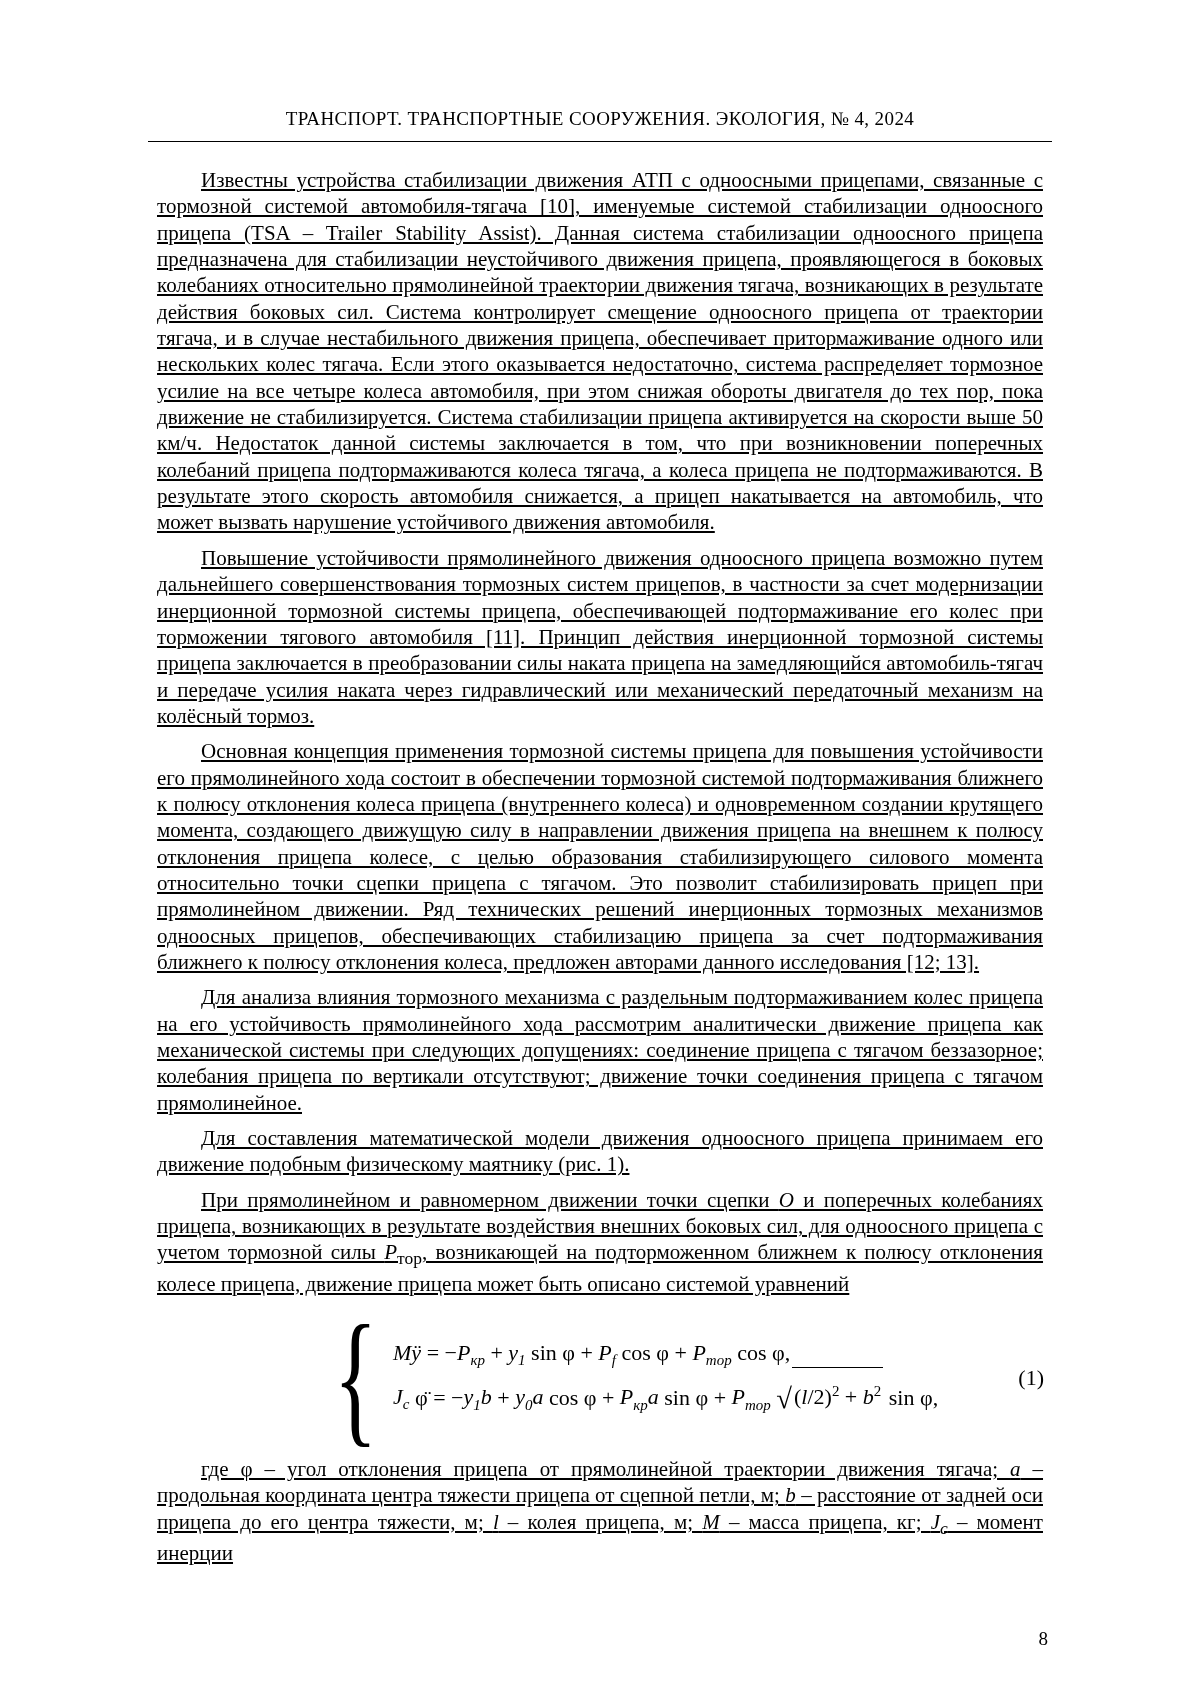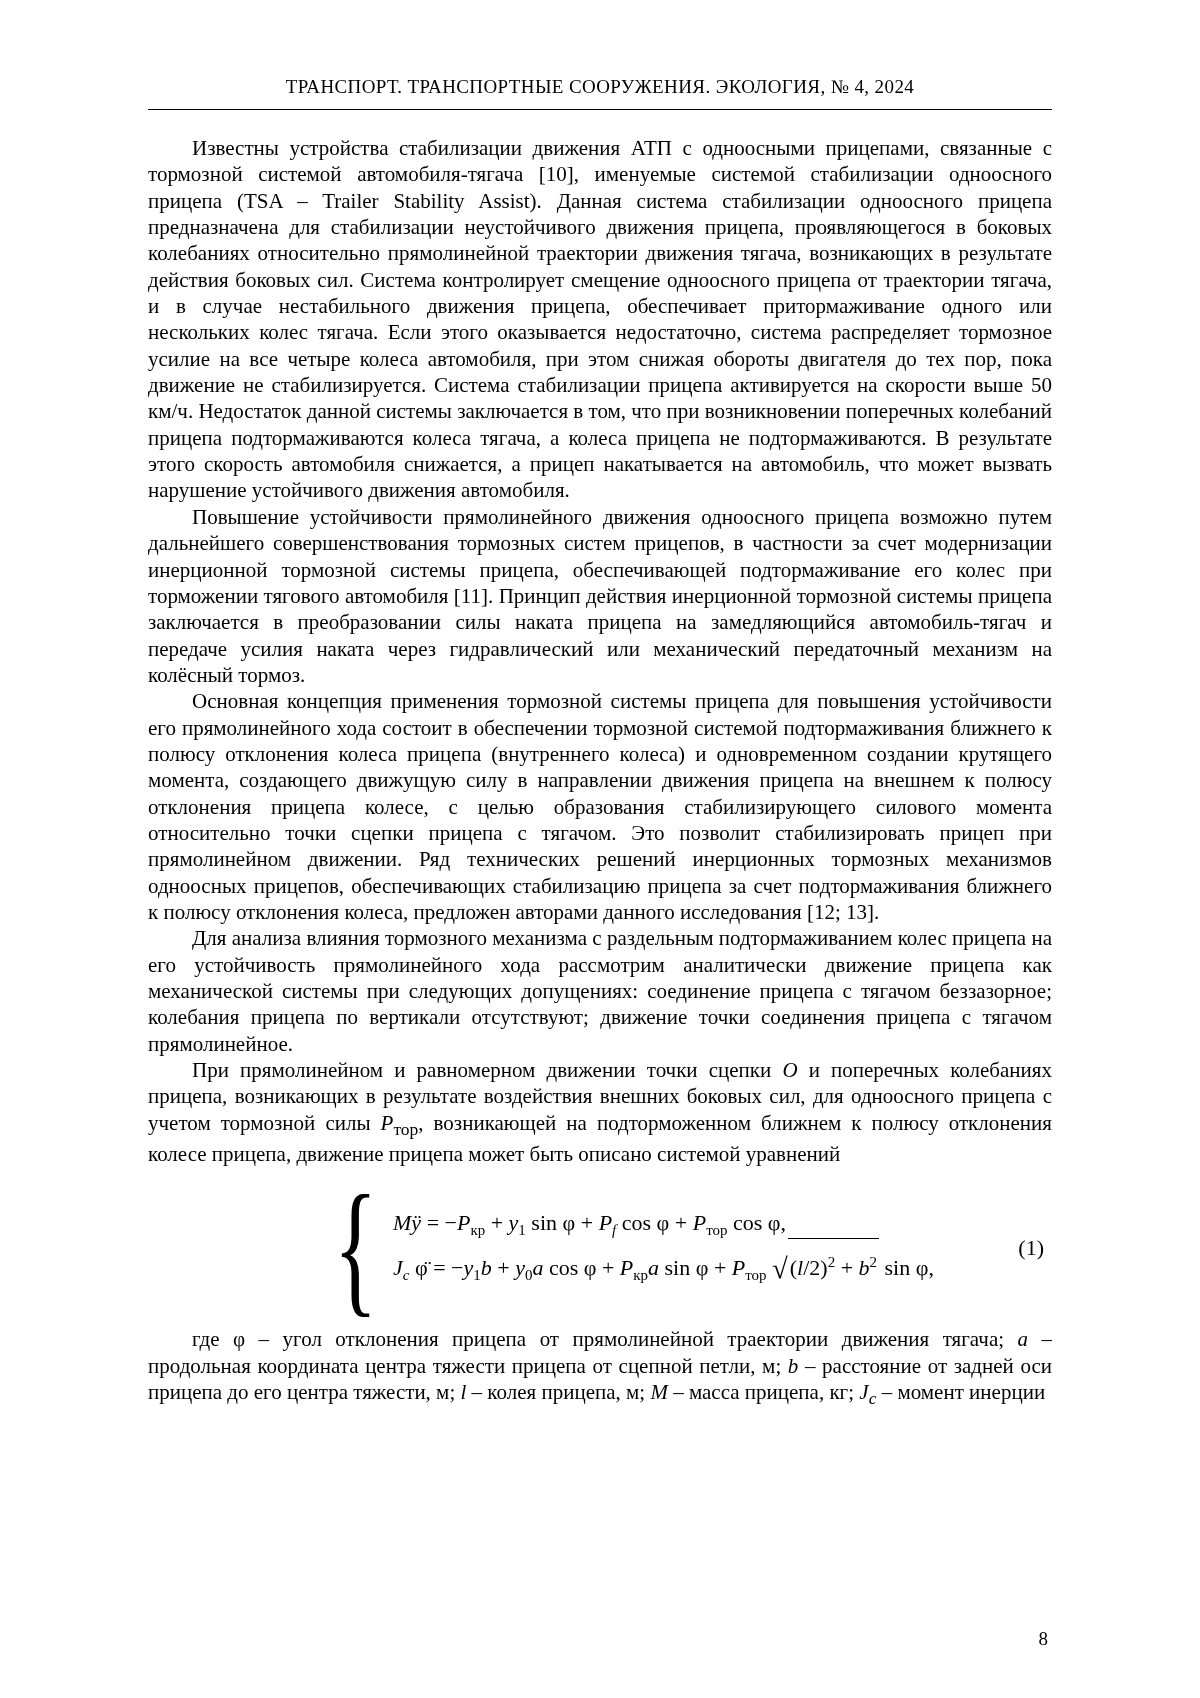--- a/index.html
+++ b/index.html
@@ -7,39 +7,40 @@
     width: 1200px;
     height: 1698px;
     margin: 0 auto;
     background: #ffffff;
     position: relative;
     overflow: hidden;
     font-family: "Liberation Serif", "DejaVu Serif", serif;
     color: #000000;
   }
   .running-head {
-    padding-top: 76px;
+    padding-top: 108px;
     text-align: center;
     font-size: 19px;
     letter-spacing: 0.4px;
   }
   .header-rule {
     border: none;
     border-top: 1.6px solid #000;
     margin: 11px 148px 0 148px;
   }
   .article-body {
     margin: 25px 148px 0 148px;
     font-size: 21px;
     line-height: 1.255;
     text-align: justify;
   }
   .article-body p {
-    margin: 0;
+    margin: 9px;
     text-indent: 44px;
+    text-decoration: underline;
   }
   
   .equation-row {
     display: flex;
     align-items: center;
     margin: 14px 0 12px 0;
   }
   .equation-wrap {
     margin-left: 172px;
     display: flex;
@@ -56,21 +57,21 @@
   }
   .eq-lines {
     display: flex;
     flex-direction: column;
     gap: 11px;
     font-size: 22px;
     line-height: 1.25;
     white-space: nowrap;
   }
   .eq-line i { font-style: italic; margin-top: 23px; }
-  .eq-line sub { font-size: 0.68em; }
+  .eq-line sub { font-size: 0.68em; font-style: italic; }
   .eq-line sup { font-size: 0.68em; }
   .sqrt-sign { font-size: 1.3em; vertical-align: -0.12em; }
   .rad { border-top: 1.4px solid #000; padding: 16px 2px; }
   .eq-number {
     margin-left: auto;
     margin-right: 8px;
     font-size: 22px;
   }
   .page-number {
     position: absolute;
@@ -91,20 +92,21 @@
   <div class="article-body">
 
     <p>Известны устройства стабилизации движения АТП с одноосными прицепами, связанные с тормозной системой автомобиля-тягача [10], именуемые системой стабилизации одноосного прицепа (TSA – Trailer Stability Assist). Данная система стабилизации одноосного прицепа предназначена для стабилизации неустойчивого движения прицепа, проявляющегося в боковых колебаниях относительно прямолинейной траектории движения тягача, возникающих в результате действия боковых сил. Система контролирует смещение одноосного прицепа от траектории тягача, и в случае нестабильного движения прицепа, обеспечивает притормаживание одного или нескольких колес тягача. Если этого оказывается недостаточно, система распределяет тормозное усилие на все четыре колеса автомобиля, при этом снижая обороты двигателя до тех пор, пока движение не стабилизируется. Система стабилизации прицепа активируется на скорости выше 50 км/ч. Недостаток данной системы заключается в том, что при возникновении поперечных колебаний прицепа подтормаживаются колеса тягача, а колеса прицепа не подтормаживаются. В результате этого скорость автомобиля снижается, а прицеп накатывается на автомобиль, что может вызвать нарушение устойчивого движения автомобиля.</p>
 
     <p>Повышение устойчивости прямолинейного движения одноосного прицепа возможно путем дальнейшего совершенствования тормозных систем прицепов, в частности за счет модернизации инерционной тормозной системы прицепа, обеспечивающей подтормаживание его колес при торможении тягового автомобиля [11]. Принцип действия инерционной тормозной системы прицепа заключается в преобразовании силы наката прицепа на замедляющийся автомобиль-тягач и передаче усилия наката через гидравлический или механический передаточный механизм на колёсный тормоз.</p>
 
     <p>Основная концепция применения тормозной системы прицепа для повышения устойчивости его прямолинейного хода состоит в обеспечении тормозной системой подтормаживания ближнего к полюсу отклонения колеса прицепа (внутреннего колеса) и одновременном создании крутящего момента, создающего движущую силу в направлении движения прицепа на внешнем к полюсу отклонения прицепа колесе, с целью образования стабилизирующего силового момента относительно точки сцепки прицепа с тягачом. Это позволит стабилизировать прицеп при прямолинейном движении. Ряд технических решений инерционных тормозных механизмов одноосных прицепов, обеспечивающих стабилизацию прицепа за счет подтормаживания ближнего к полюсу отклонения колеса, предложен авторами данного исследования [12; 13].</p>
 
     <p>Для анализа влияния тормозного механизма с раздельным подтормаживанием колес прицепа на его устойчивость прямолинейного хода рассмотрим аналитически движение прицепа как механической системы при следующих допущениях: соединение прицепа с тягачом беззазорное; колебания прицепа по вертикали отсутствуют; движение точки соединения прицепа с тягачом прямолинейное.</p>
 
+    <p>Для составления математической модели движения одноосного прицепа принимаем его движение подобным физическому маятнику (рис. 1).</p>
 
     <p>При прямолинейном и равномерном движении точки сцепки <i>O</i> и поперечных колебаниях прицепа, возникающих в результате воздействия внешних боковых сил, для одноосного прицепа с учетом тормозной силы <i>P</i><sub>тор</sub>, возникающей на подторможенном ближнем к полюсу отклонения колесе прицепа, движение прицепа может быть описано системой уравнений</p>
 
     <div class="equation-row">
       <div class="equation-wrap">
         <span class="brace">{</span>
         <div class="eq-lines">
           <div class="eq-line"><i>Mÿ</i> = −<i>P</i><sub>кр</sub> + <i>y</i><sub>1</sub> sin φ + <i>P<sub>f</sub></i> cos φ + <i>P</i><sub>тор</sub> cos φ,</div>
           <div class="eq-line"><i>J<sub>c</sub></i> φ̈ = −<i>y</i><sub>1</sub><i>b</i> + <i>y</i><sub>0</sub><i>a</i> cos φ + <i>P</i><sub>кр</sub><i>a</i> sin φ + <i>P</i><sub>тор</sub> <span class="sqrt-sign">√</span><span class="rad">(<i>l</i>/2)<sup>2</sup> + <i>b</i><sup>2</sup></span> sin φ,</div>
         </div>

